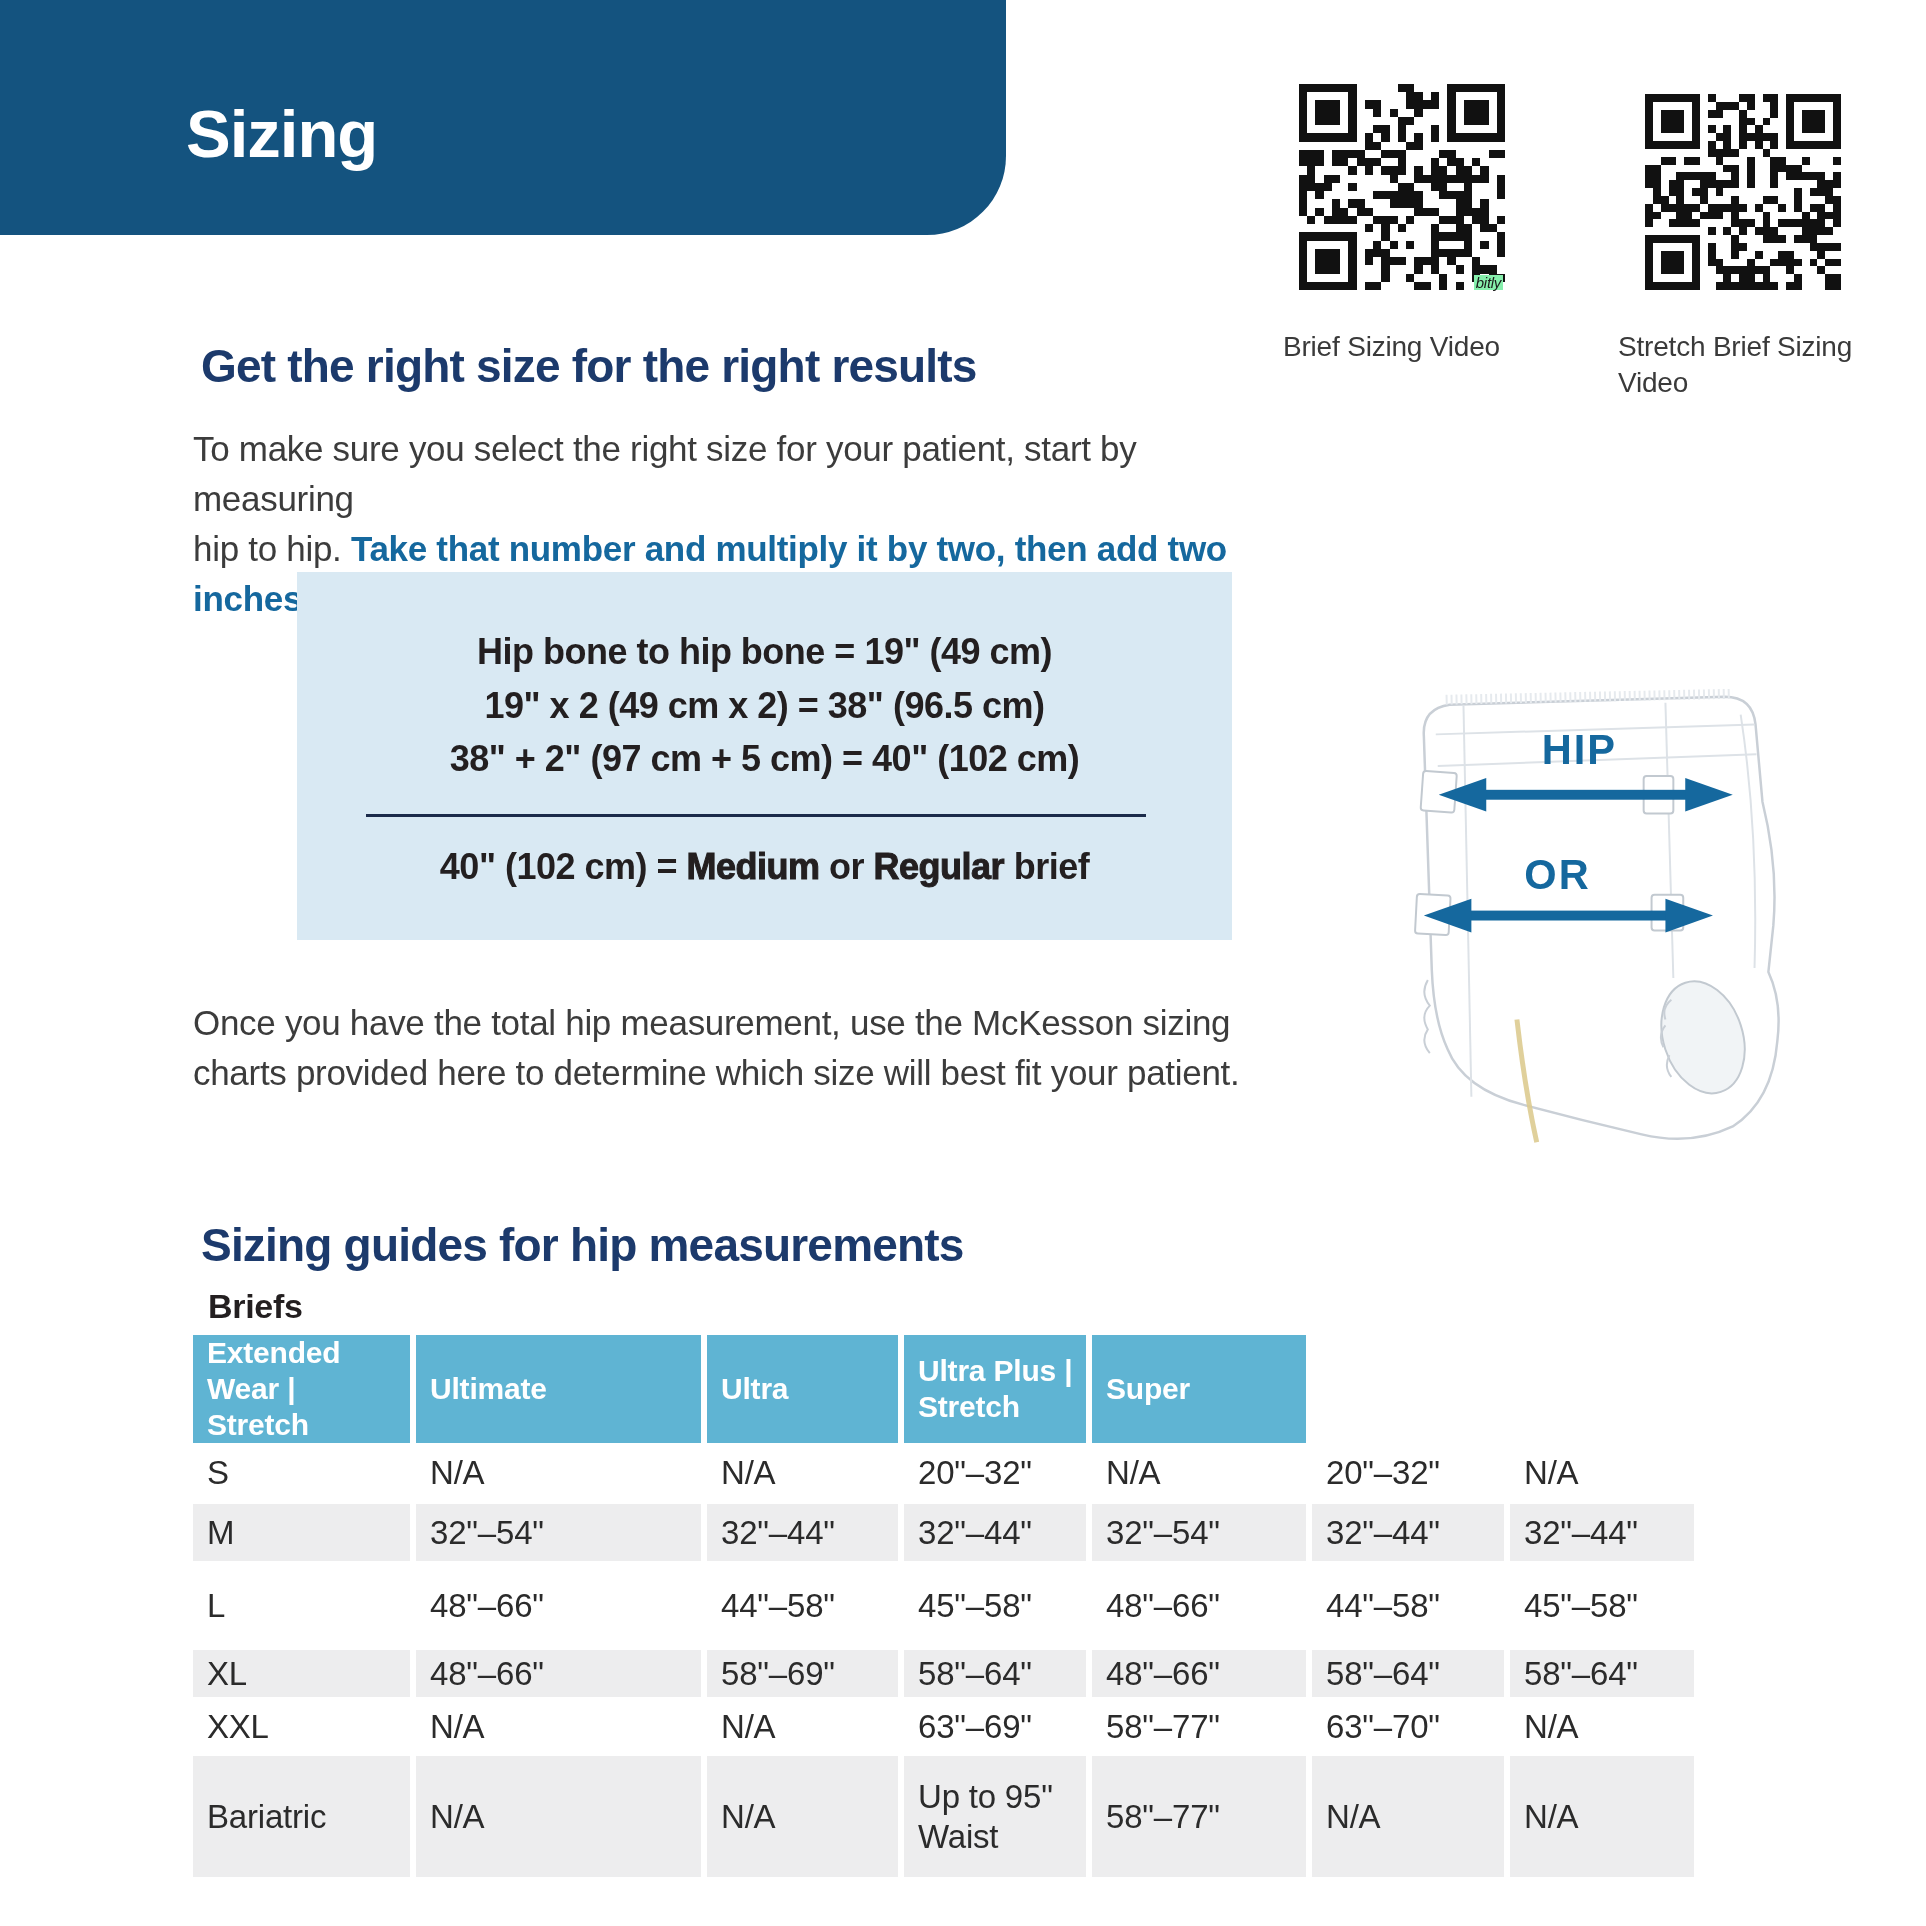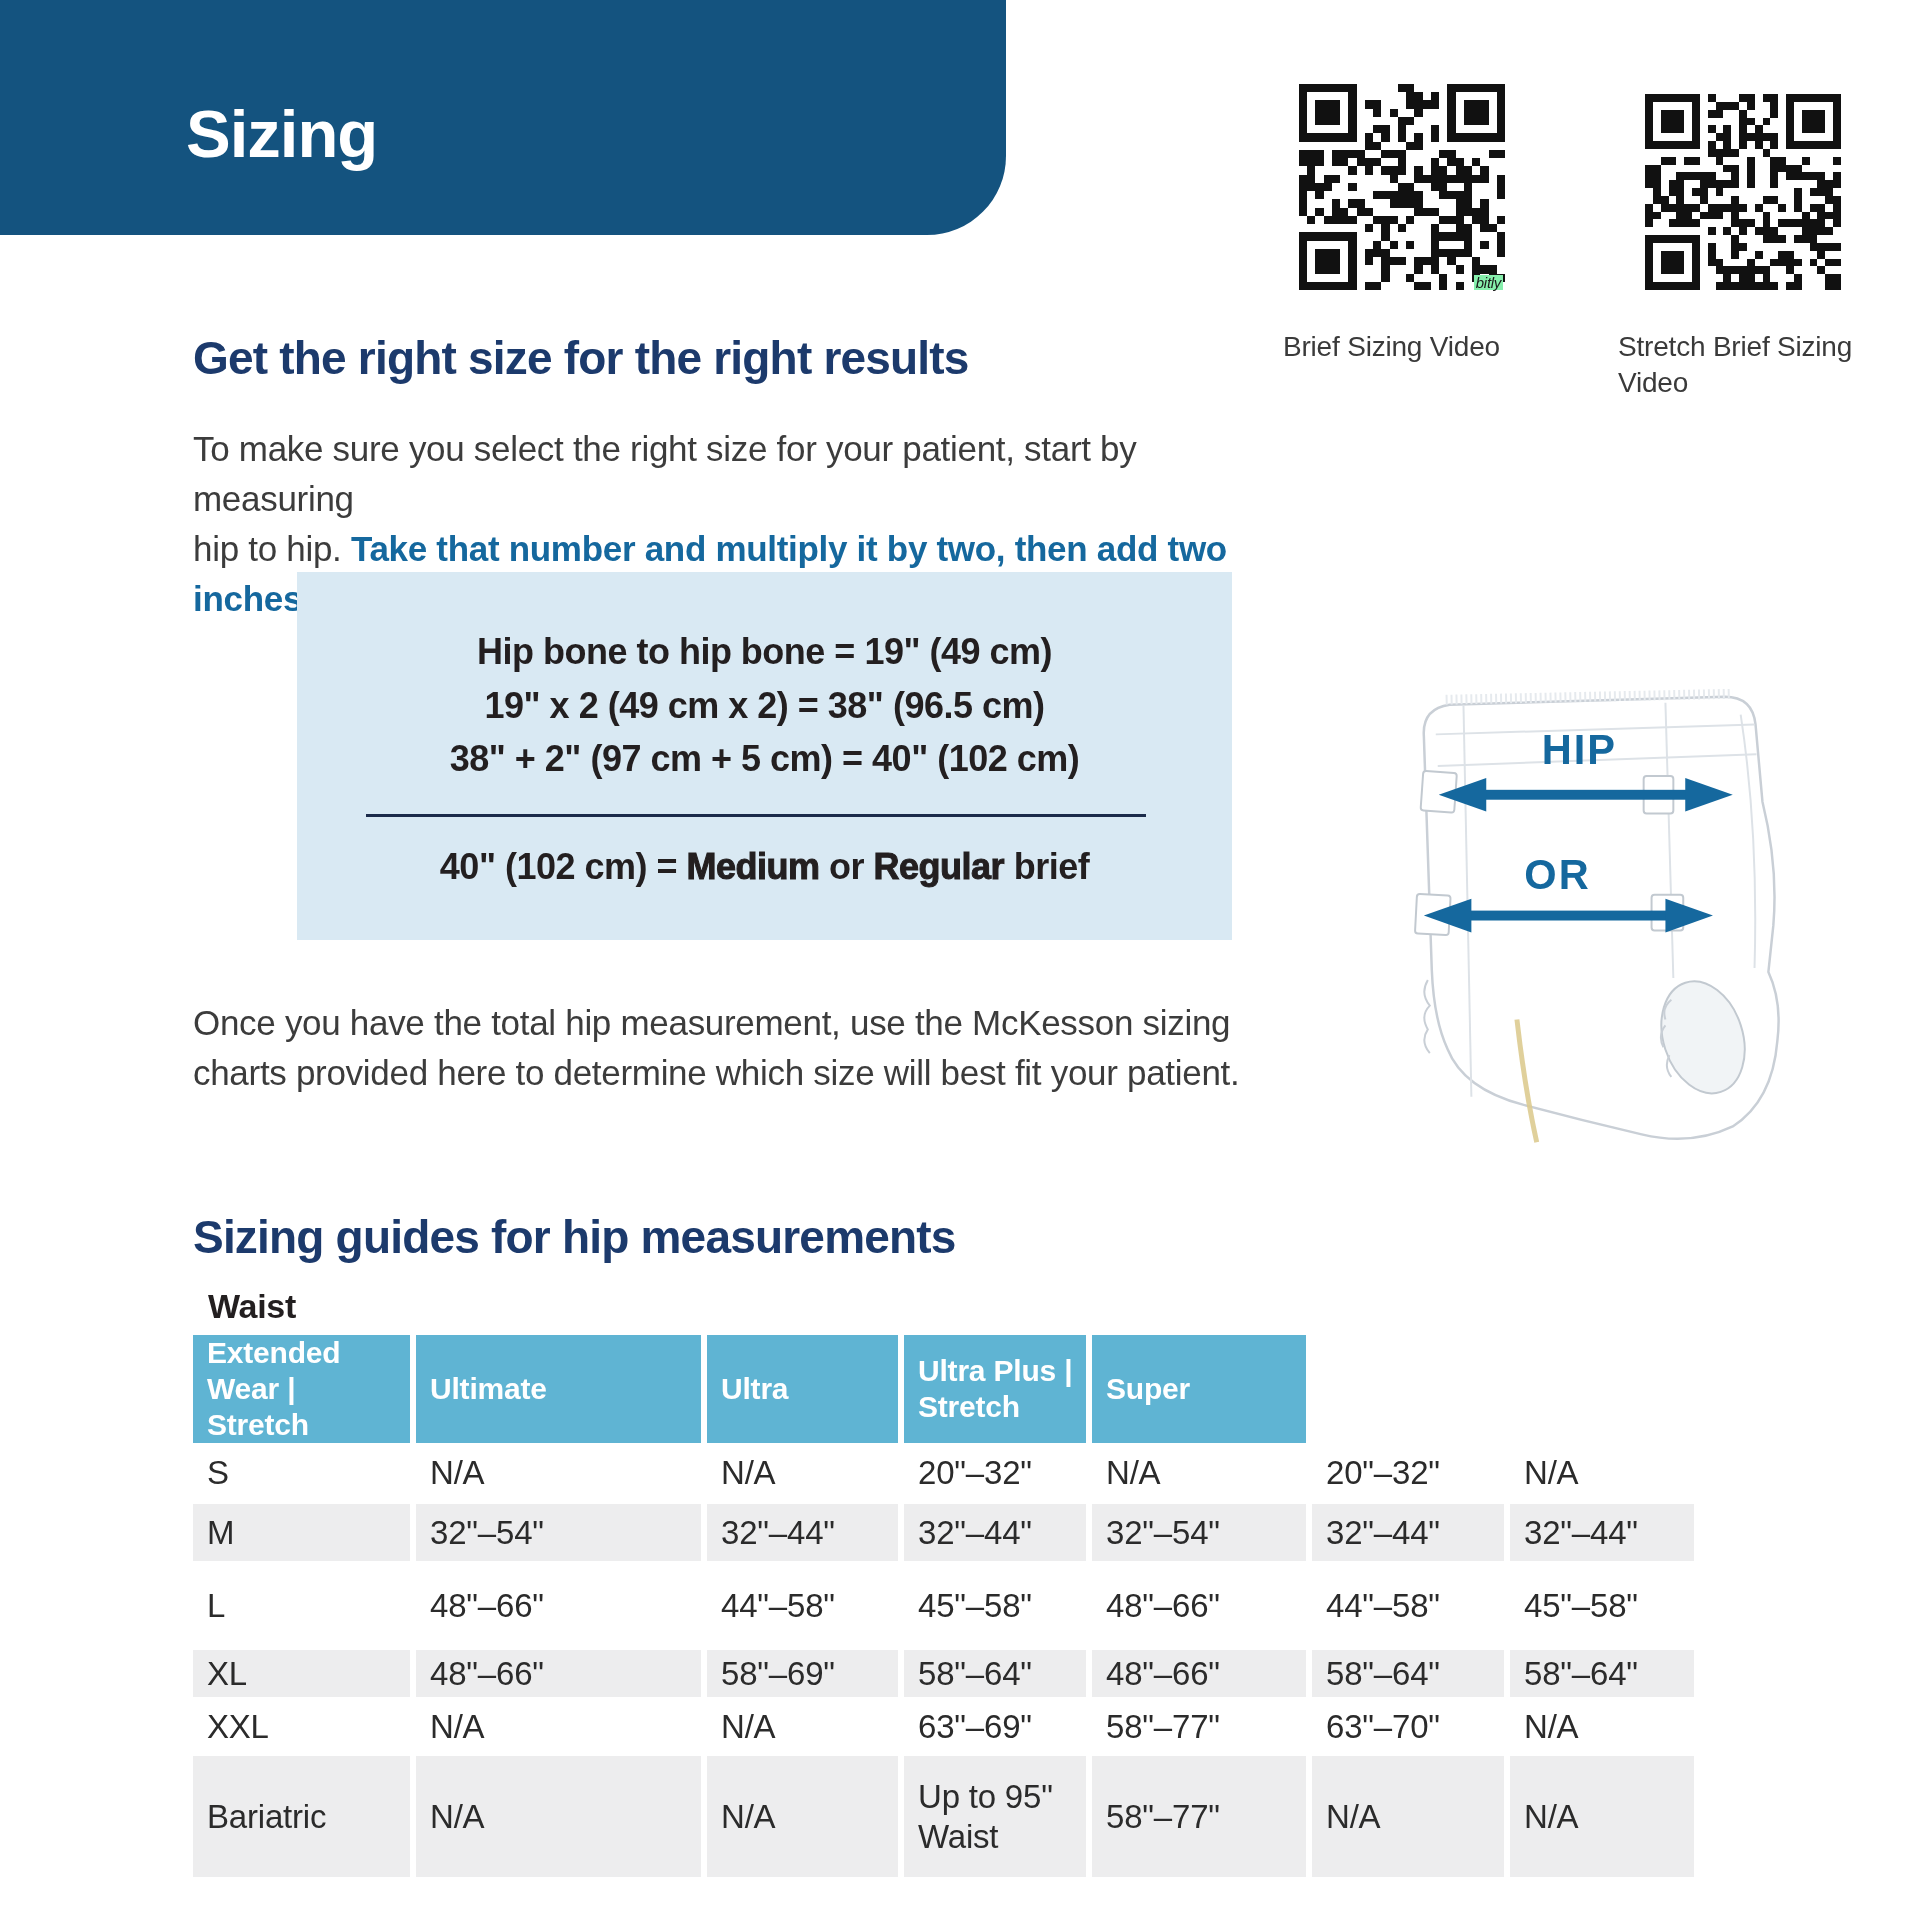--- a/index.html
+++ b/index.html
@@ -8,21 +8,21 @@
   .abs{position:absolute;}
   
   .banner{left:0;top:0;width:1006px;height:235px;background:#14537F;border-bottom-right-radius:79px;}
   .banner h1{position:absolute;left:186px;top:95px;margin:0;font-size:67px;font-weight:bold;color:#ffffff;letter-spacing:-1px;}
   
   .qr{background:#fff;}
   .qr svg{display:block;width:100%;height:100%;}
   .bitly{position:absolute;right:2px;bottom:0px;font-size:15px;font-style:italic;background:#86efac;color:#1a1a1a;padding:0 2px;line-height:15px;}
   .qr-caption{font-size:28px;color:#3a3a3a;line-height:36px;letter-spacing:-0.2px;}
   
-  .h-navy{color:#1C3A6C;font-weight:bold;font-size:46px;letter-spacing:-0.8px;margin:0;}
+  .h-navy{color:#1C3A6C;font-weight:bold;font-size:46px;letter-spacing:-0.8px;margin:8px;}
   
   .para{font-size:35px;line-height:50px;color:#3c3c3c;}
   .blue-bold{color:#15689E;font-weight:bold;}
   
   .calcbox{left:297px;top:572px;width:935px;height:368px;background:#D9E9F3;}
   .calcline{position:absolute;left:0;width:100%;text-align:center;font-size:36px;font-weight:bold;color:#231F20;letter-spacing:-0.5px;}
   .calc-divider{position:absolute;left:69px;top:242px;width:780px;height:3px;background:#1b2b4a;}
   .heavy{-webkit-text-stroke:1px #231F20;}
   
   .briefs-title{font-size:34px;font-weight:bold;color:#231F20;}
@@ -558,21 +558,21 @@
       <rect x="60" y="240" width="208" height="10"></rect>
       <polygon points="18,245 66,228 66,262"></polygon>
       <polygon points="310,245 262,228 262,262"></polygon>
     </g>
     <text x="175" y="92" text-anchor="middle" font-size="42" font-weight="bold" letter-spacing="2">HIP</text>
     <text x="153" y="218" text-anchor="middle" font-size="42" font-weight="bold" letter-spacing="2">OR</text>
   </g>
 </svg>
 
 <h2 class="abs h-navy" style="left:193px;top:1210px;">Sizing guides for hip measurements</h2>
-<div class="abs briefs-title" style="left:208px;top:1287px;">Waist</div>
+<div class="abs briefs-title" style="left:208px;top:1287px;">Briefs</div>
 
 <div class="abs" style="left:193px;top:1335px;width:1501px;">
   <div class="trow hrow" id="table-head">
       <div class="th">Extended Wear | Stretch</div>
       <div class="th">Ultimate</div>
       <div class="th">Ultra</div>
       <div class="th">Ultra Plus | Stretch</div>
       <div class="th">Super</div>
     </div>
   <div id="table-body">

